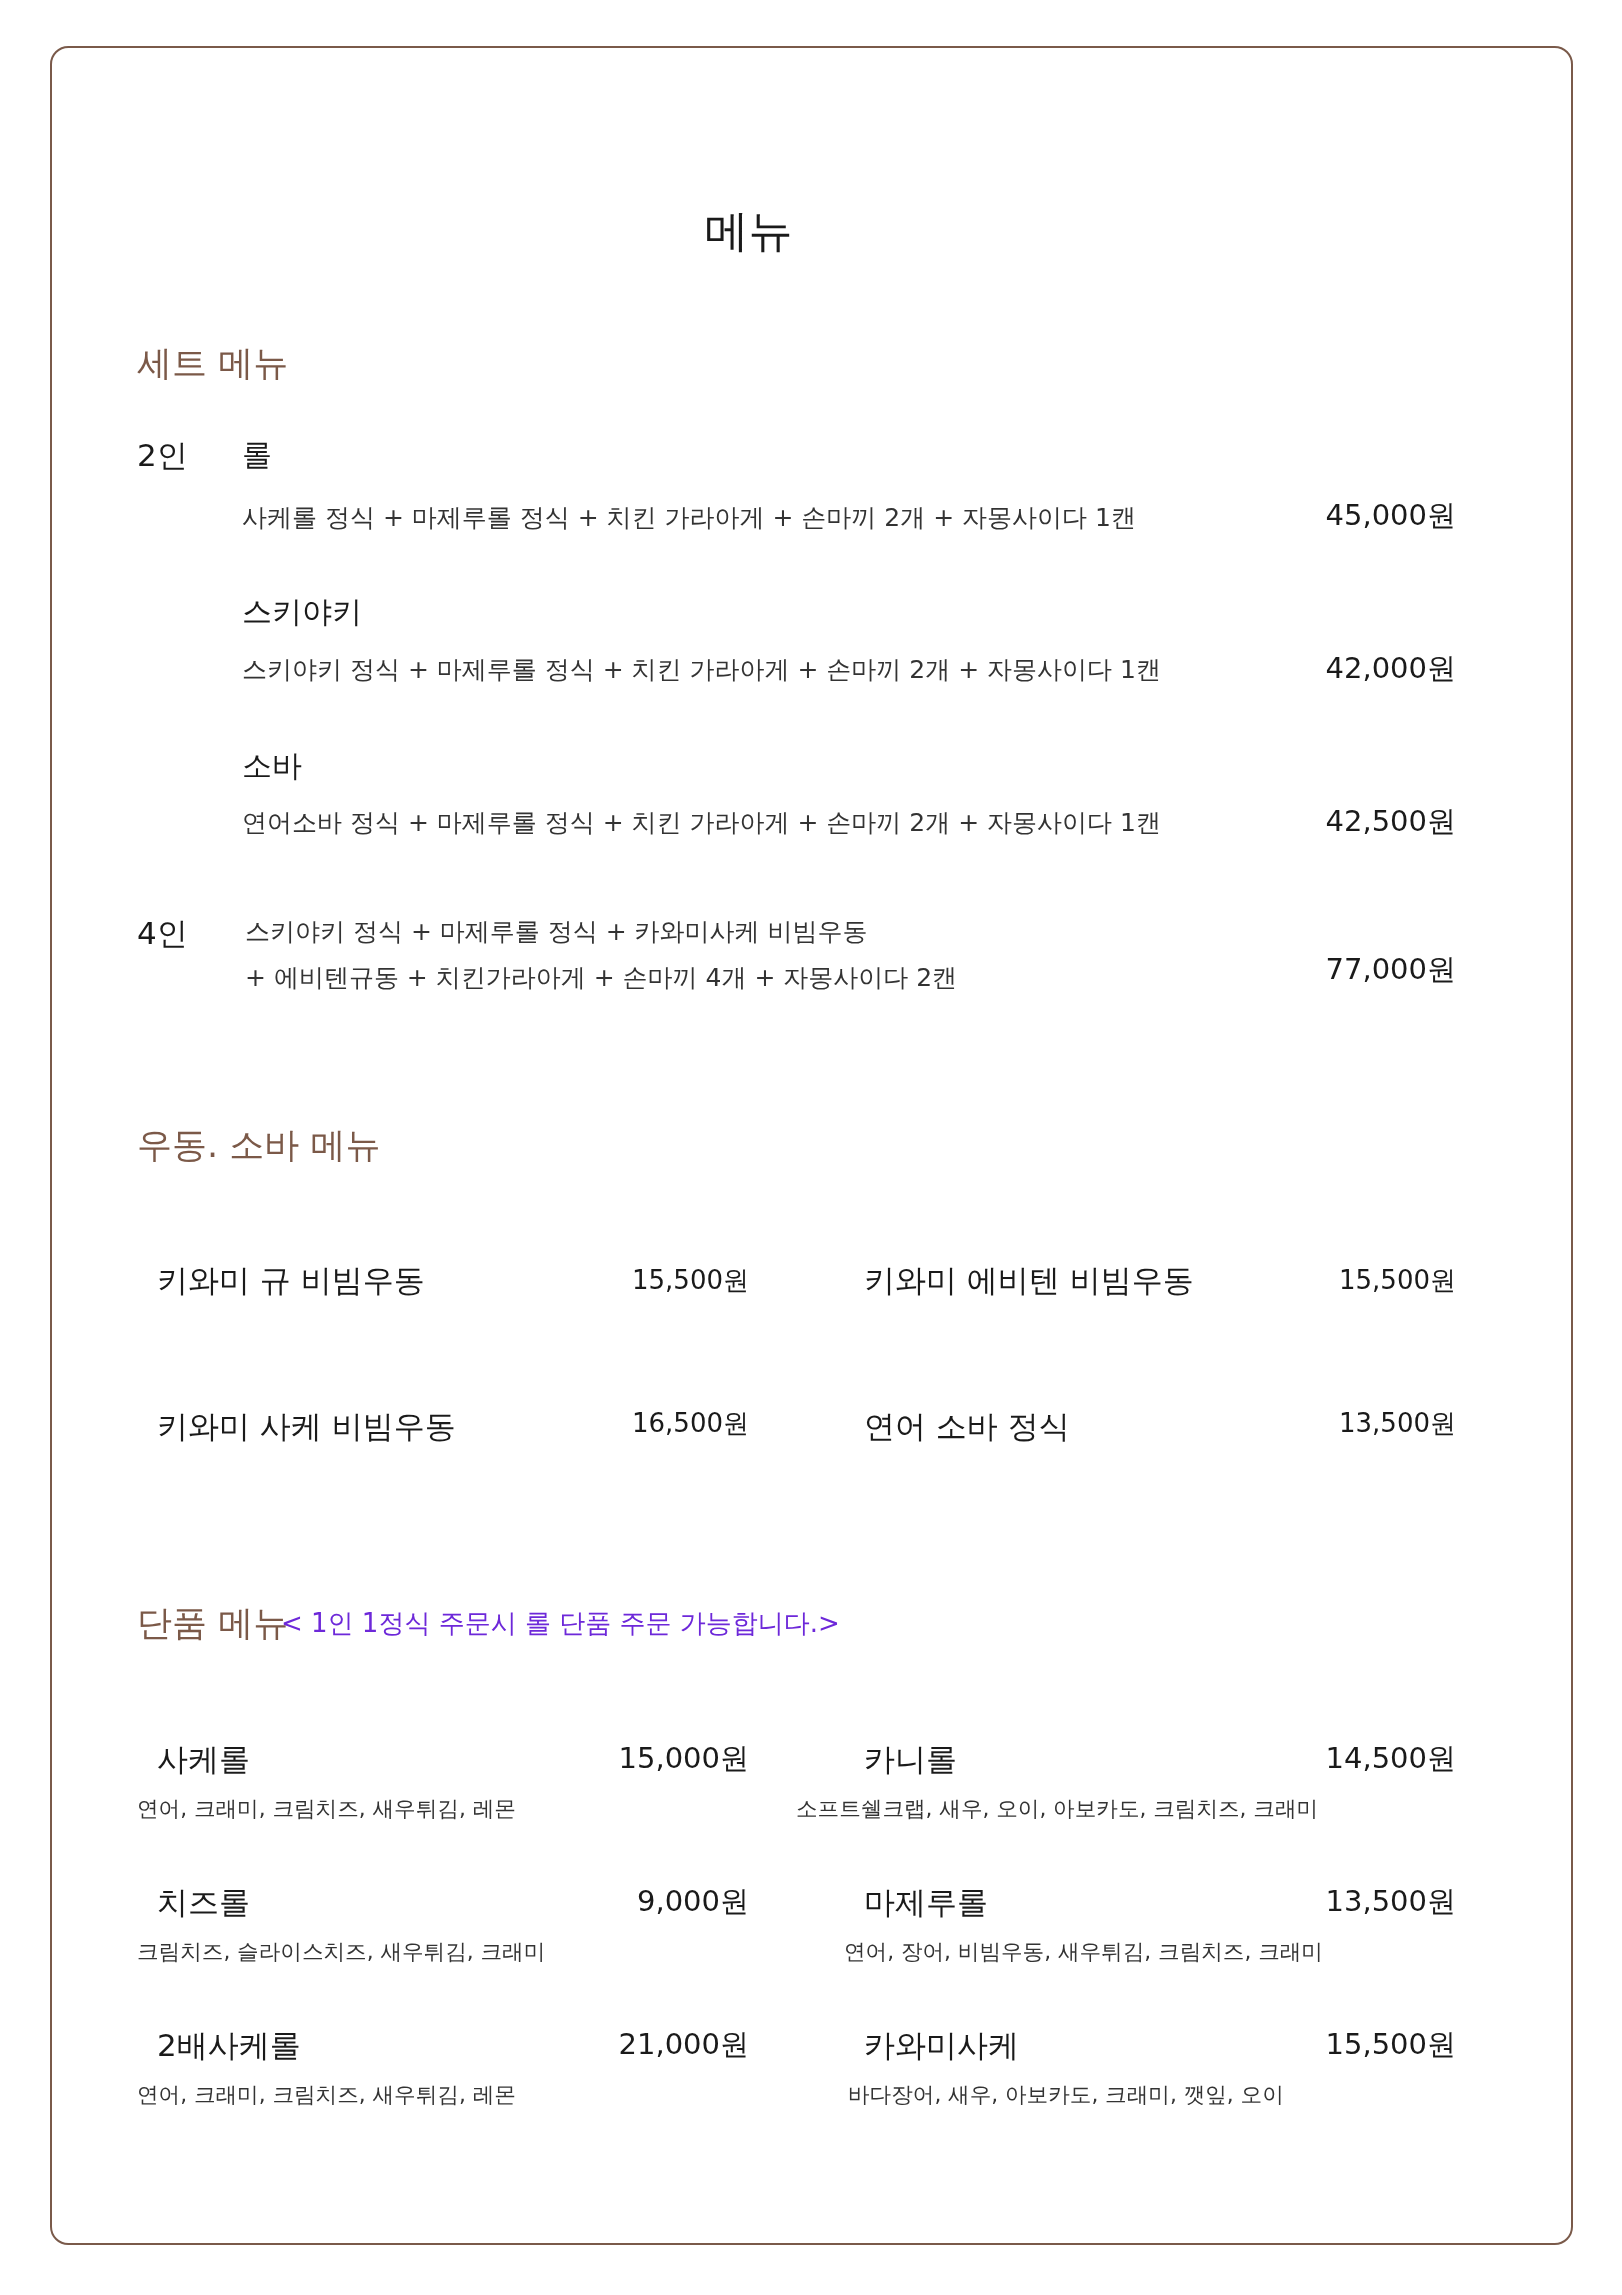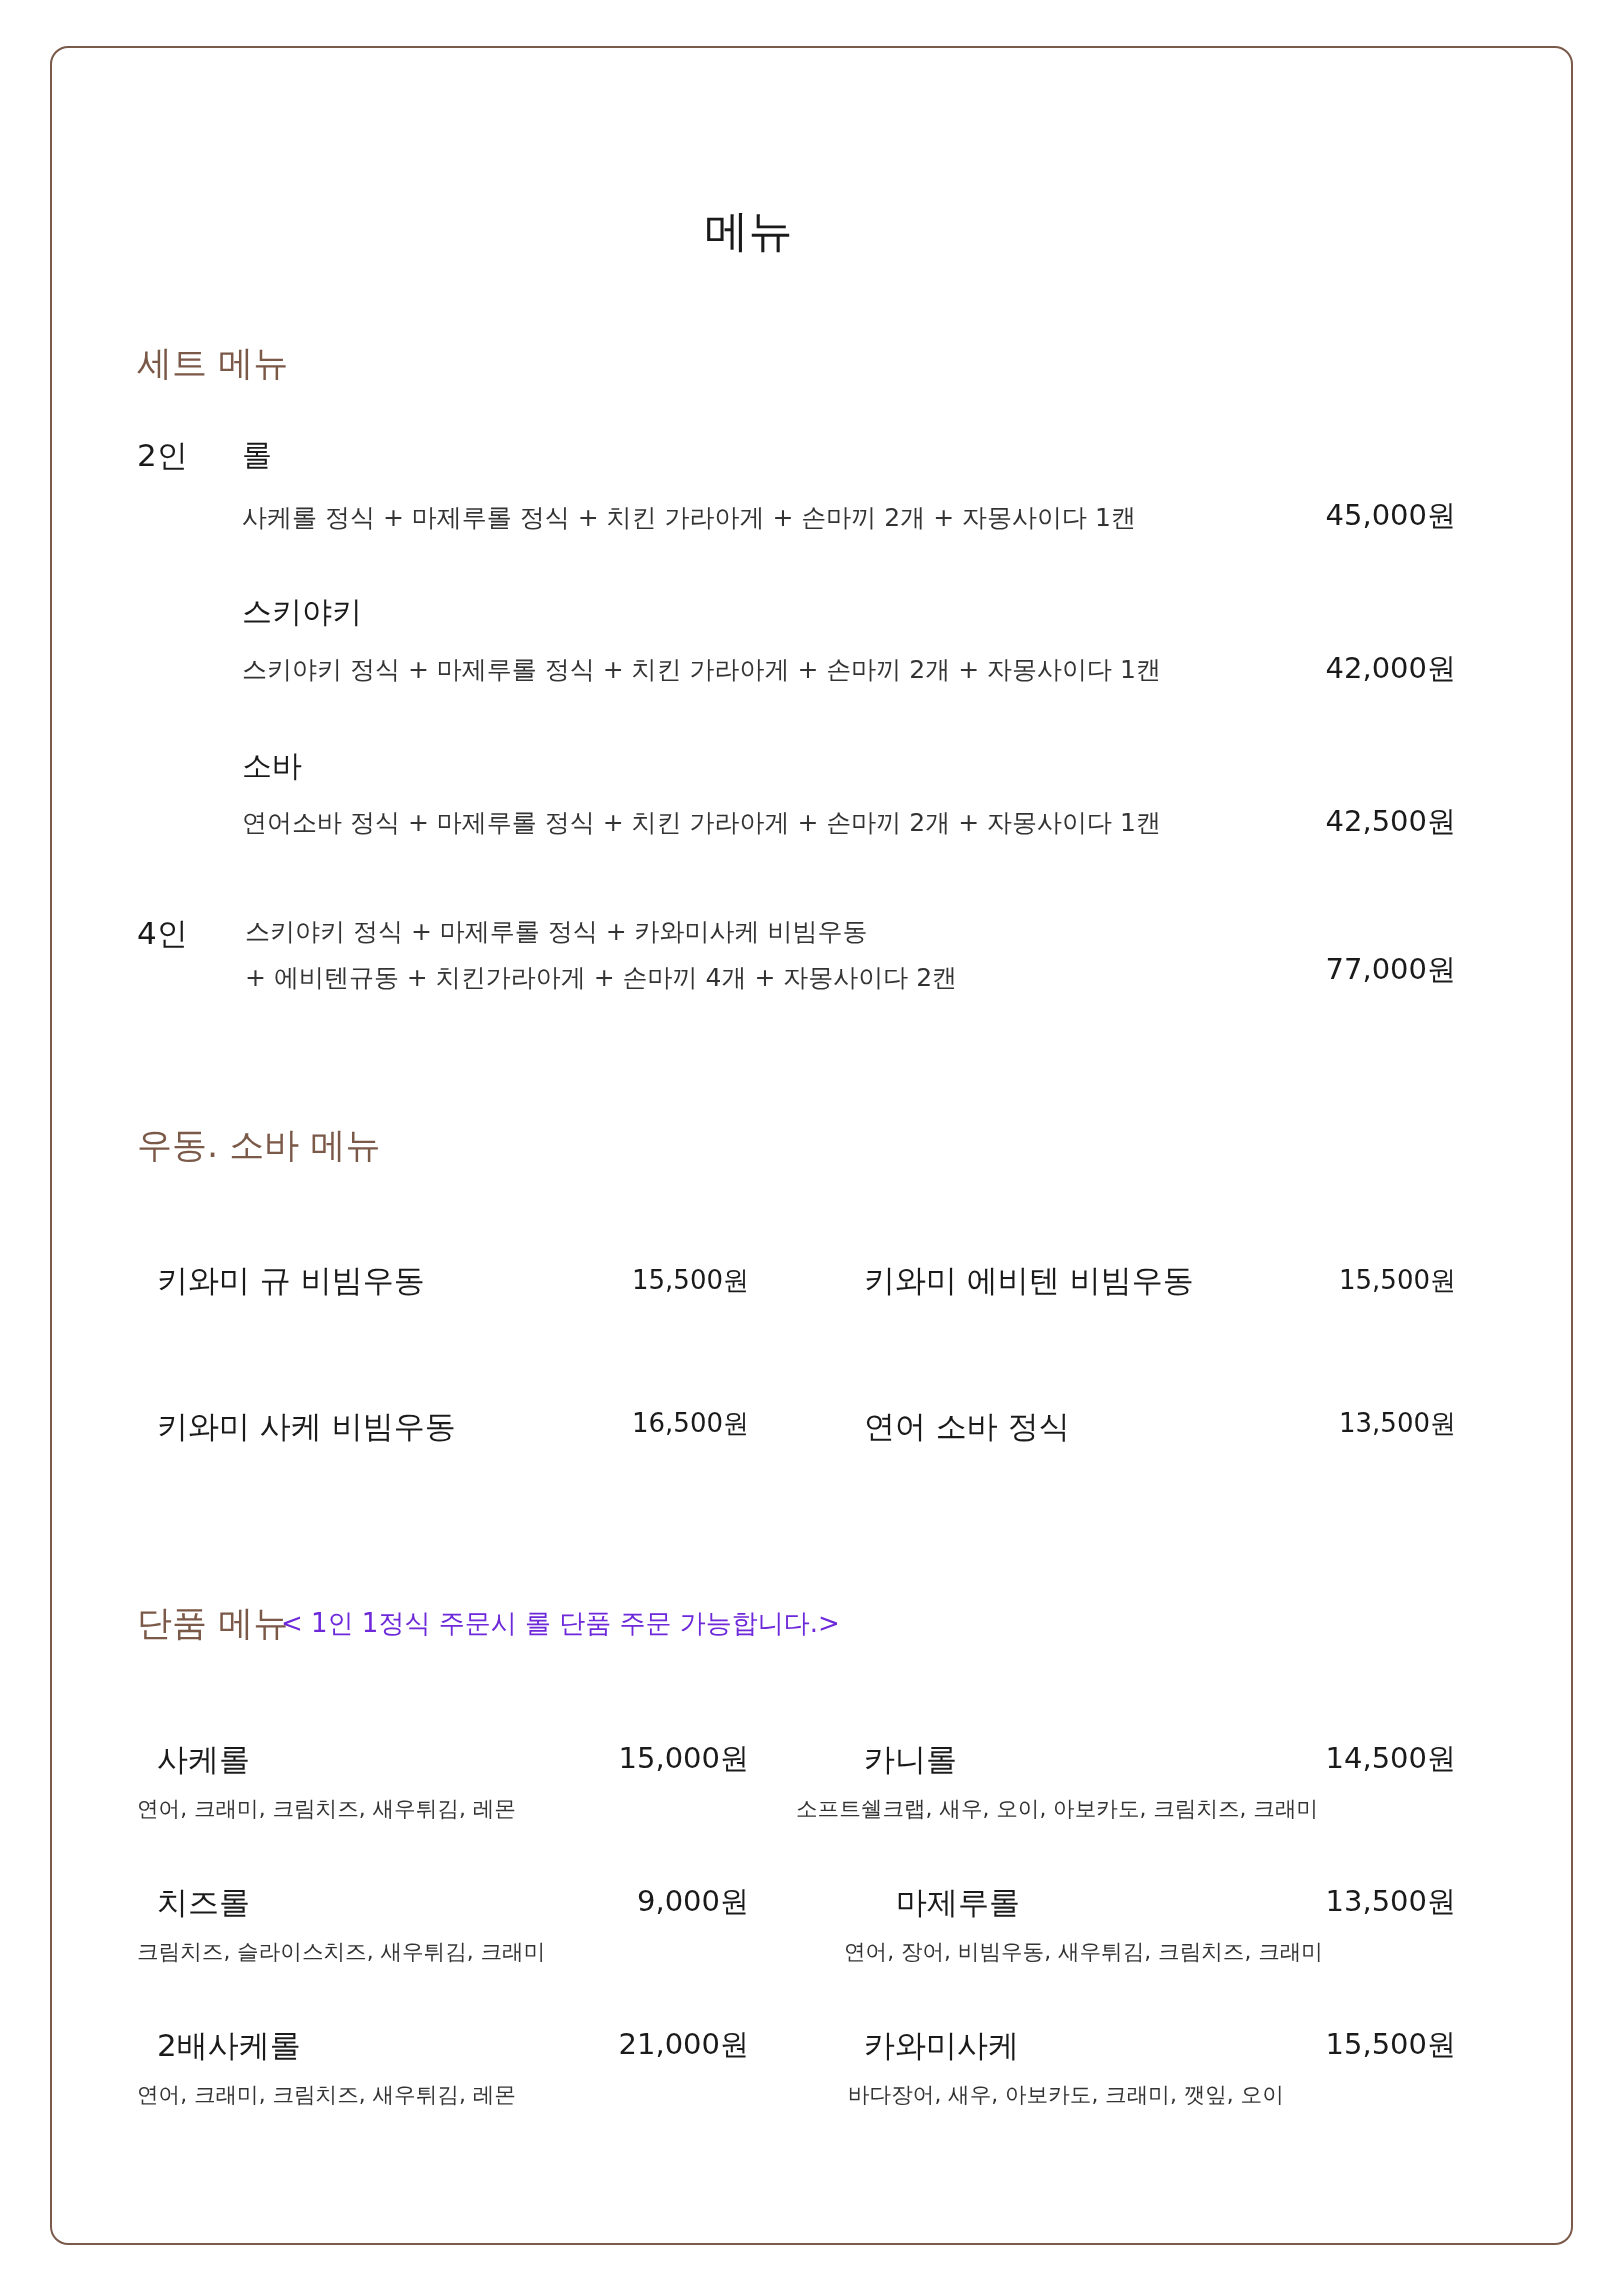--- a/index.html
+++ b/index.html
@@ -64,21 +64,21 @@
 <div class="abs idesc" style="left:137px;top:1794px;">연어, 크래미, 크림치즈, 새우튀김, 레몬</div>
 
 <div class="abs iname" style="left:844px;top:1739px;">카니롤</div>
 <div class="abs price" style="right:167px;top:1739px;">14,500원</div>
 <div class="abs idesc" style="left:796px;top:1794px;">소프트쉘크랩, 새우, 오이, 아보카도, 크림치즈, 크래미</div>
 
 <div class="abs iname" style="left:137px;top:1882px;">치즈롤</div>
 <div class="abs price" style="right:874px;top:1882px;">9,000원</div>
 <div class="abs idesc" style="left:137px;top:1937px;">크림치즈, 슬라이스치즈, 새우튀김, 크래미</div>
 
-<div class="abs iname" style="left:876px;top:1882px;font-family:Liberation Serif, serif;">마제루롤</div>
+<div class="abs iname" style="left:844px;top:1882px;font-family:Liberation Serif, serif;">마제루롤</div>
 <div class="abs price" style="right:167px;top:1882px;">13,500원</div>
 <div class="abs idesc" style="left:844px;top:1937px;">연어, 장어, 비빔우동, 새우튀김, 크림치즈, 크래미</div>
 
 <div class="abs iname" style="left:137px;top:2025px;">2배사케롤</div>
 <div class="abs price" style="right:874px;top:2025px;">21,000원</div>
 <div class="abs idesc" style="left:137px;top:2080px;">연어, 크래미, 크림치즈, 새우튀김, 레몬</div>
 
 <div class="abs iname" style="left:844px;top:2025px;">카와미사케</div>
 <div class="abs price" style="right:167px;top:2025px;">15,500원</div>
 <div class="abs idesc" style="left:848px;top:2080px;">바다장어, 새우, 아보카도, 크래미, 깻잎, 오이</div>

